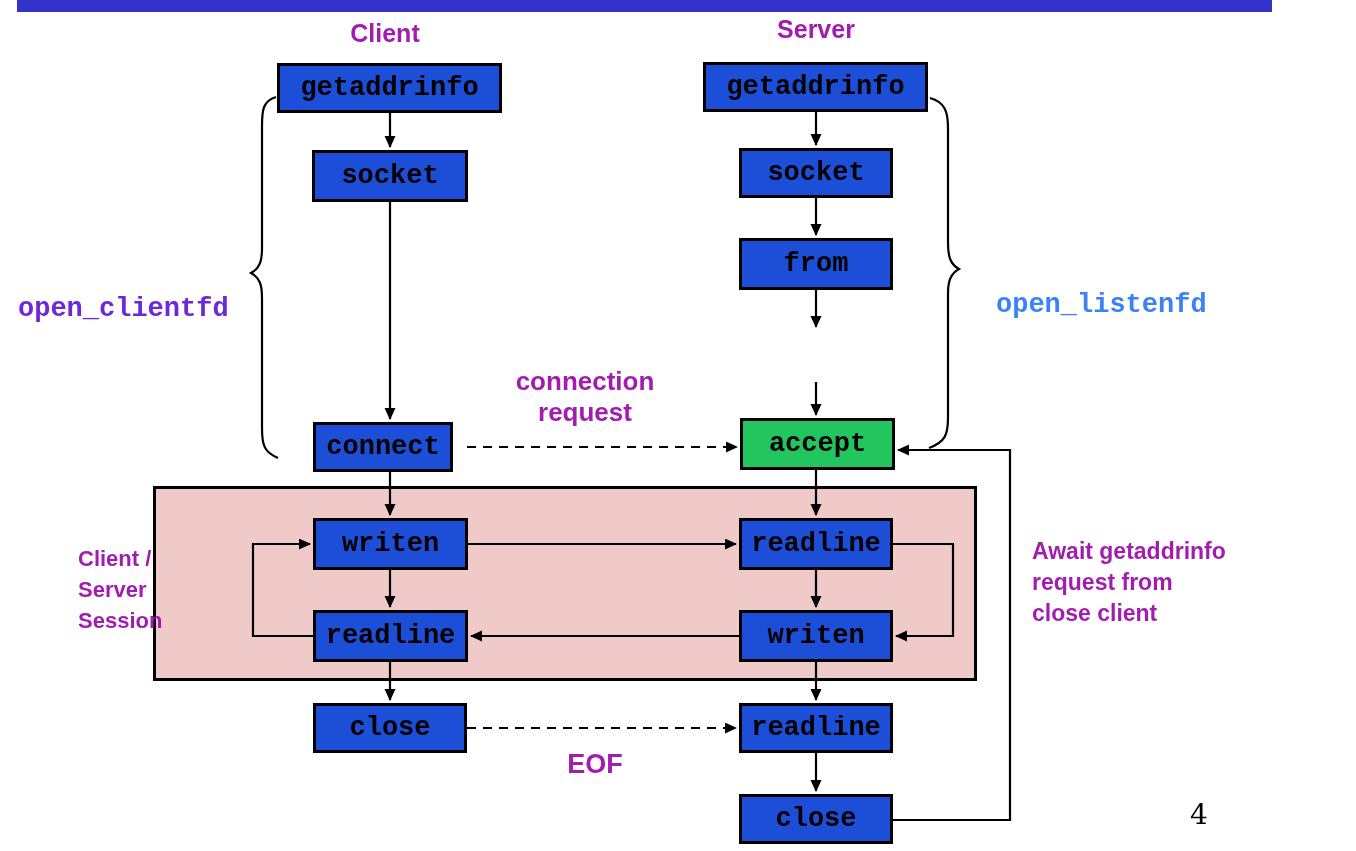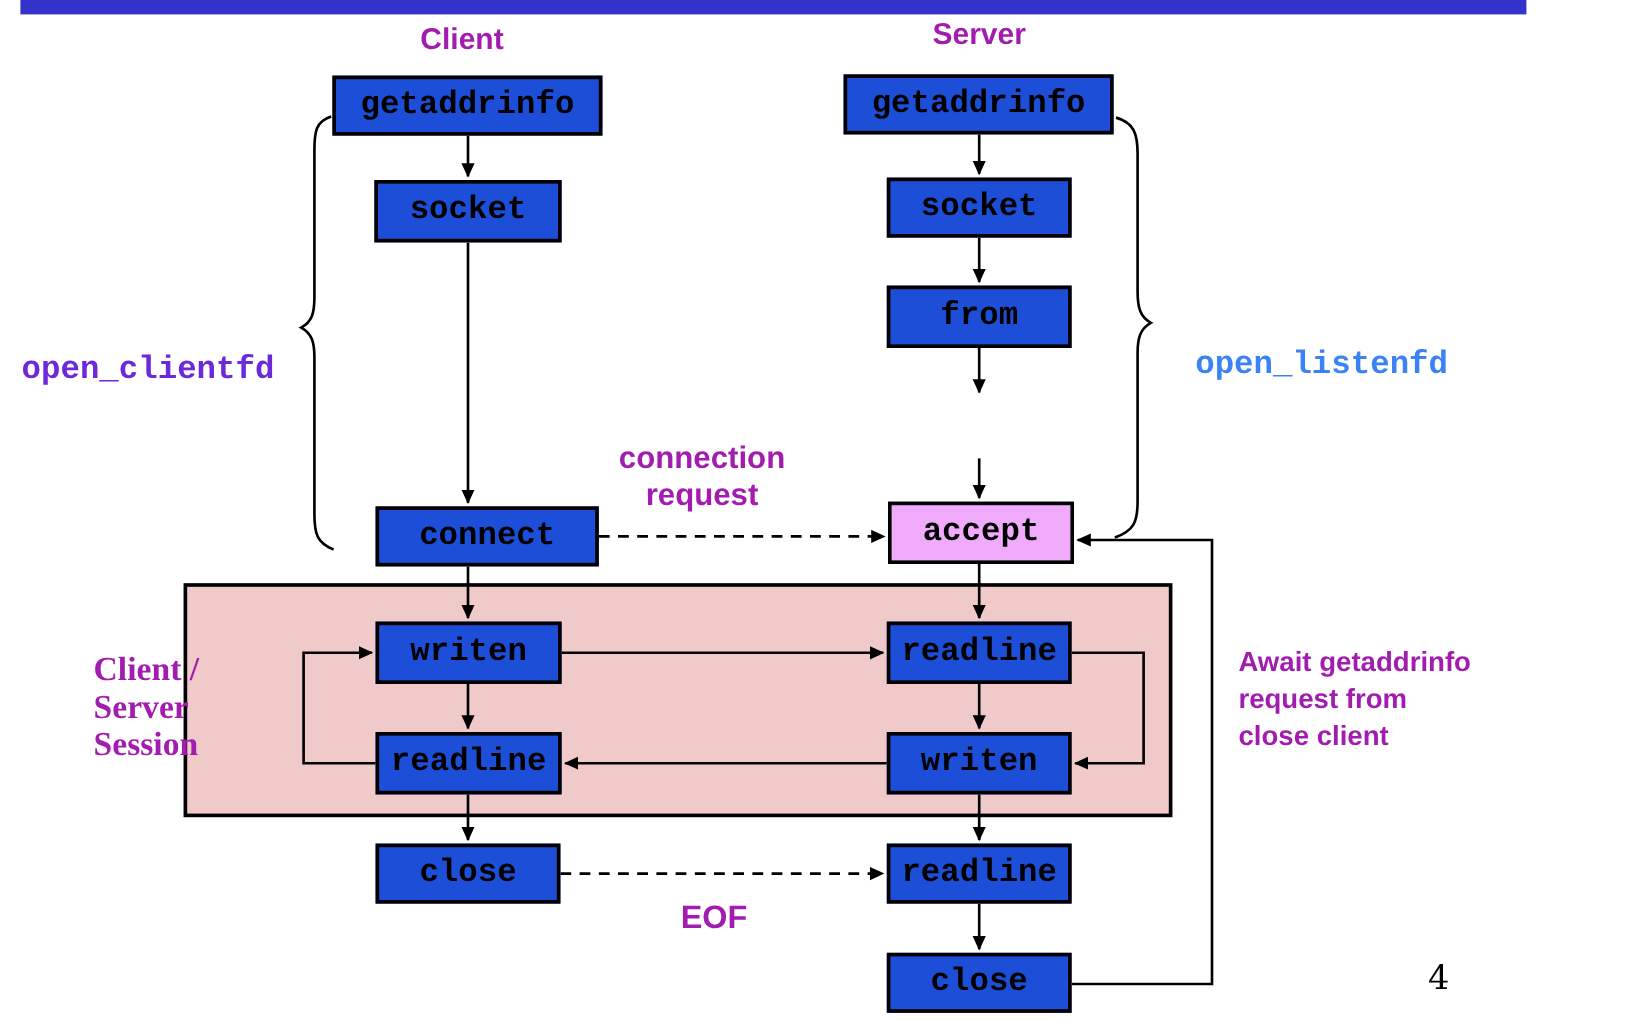--- a/index.html
+++ b/index.html
@@ -16,21 +16,21 @@
   .fbox{position:absolute;display:flex;align-items:center;justify-content:center;
         background:#1d4ed8;border:3px solid #000;box-sizing:border-box;z-index:3;
         font-family:"Liberation Mono","DejaVu Sans Mono",monospace;font-weight:bold;
         font-size:27px;color:#000;white-space:nowrap;}
   .fbox.green{background:#ccf2cc;}
   
   .lbl{position:absolute;color:#a21caf;font-weight:bold;z-index:4;}
   .col-title{font-size:25px;width:170px;text-align:center;}
   .fn-red{font-family:"Liberation Mono","DejaVu Sans Mono",monospace;font-size:27px;
           color:#ff0000;white-space:nowrap;}
-  .multiline{font-size:28px;line-height:31px;font-family:Liberation Serif, serif;}
+  .multiline{font-size:22px;line-height:31px;}
   .conn-req{left:470px;top:366px;width:230px;text-align:center;font-size:26px;line-height:31px;}
   .eof{left:545px;top:749px;width:100px;text-align:center;font-size:27px;}
   .await{left:1032px;top:536px;font-size:23px;line-height:31px;}
   .sess{left:78px;top:543px;}
   .pagenum{position:absolute;left:1190px;top:798px;font-family:"DejaVu Serif","Liberation Serif",serif;
            font-size:28px;font-weight:normal;color:#000;z-index:4;}
 </style>
 </head>
 <body>
 
@@ -80,29 +80,29 @@
 
       <path d="M930,98 C945,102 948,112 948,128 L948,243 C948,256 950,264 959,269 C950,274 948,282 948,294 L948,418 C948,435 945,442 929,448"></path>
     </g>
   </svg>
 
   <div class="lbl col-title" style="left:300px;top:19px;">Client</div>
   <div class="lbl col-title" style="left:731px;top:15px;">Server</div>
 
   <div class="fbox" style="left:277px;top:63px;width:225px;height:50px;">getaddrinfo</div>
   <div class="fbox" style="left:312px;top:150px;width:156px;height:52px;">socket</div>
-  <div class="fbox" style="left:313px;top:422px;width:186px;height:50px;">connect</div>
+  <div class="fbox" style="left:313px;top:422px;width:140px;height:50px;">connect</div>
   <div class="fbox" style="left:313px;top:518px;width:155px;height:52px;">writen</div>
   <div class="fbox" style="left:313px;top:610px;width:155px;height:52px;">readline</div>
   <div class="fbox" style="left:313px;top:703px;width:154px;height:50px;">close</div>
 
   <div class="fbox" style="left:703px;top:62px;width:225px;height:50px;">getaddrinfo</div>
   <div class="fbox" style="left:739px;top:148px;width:154px;height:50px;">socket</div>
   <div class="fbox" style="left:739px;top:238px;width:154px;height:52px;">from</div>
-  <div class="fbox green" style="left: 740px; top: 418px; width: 155px; height: 52px; background-color: #f0abfc;">accept</div>
+  <div class="fbox green" style="left: 740px; top: 418px; width: 155px; height: 52px; background-color: #22c55e;">accept</div>
   <div class="fbox" style="left:739px;top:518px;width:154px;height:52px;">readline</div>
   <div class="fbox" style="left:739px;top:610px;width:154px;height:52px;">writen</div>
   <div class="fbox" style="left:739px;top:703px;width:154px;height:50px;">readline</div>
   <div class="fbox" style="left:739px;top:794px;width:154px;height:50px;">close</div>
 
   <div class="lbl fn-red" style="left: 18px; top: 294px; color: #6d28d9;">open_clientfd</div>
   <div class="lbl fn-red" style="left: 996px; top: 256px; color: #3b82f6; margin-top: 34px;">open_listenfd</div>
 
   <div class="lbl conn-req">
     <div>connection</div>

